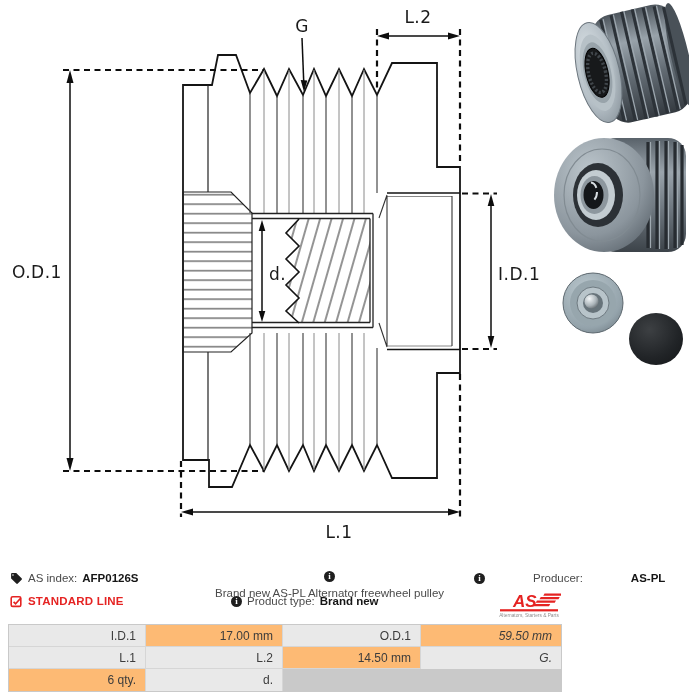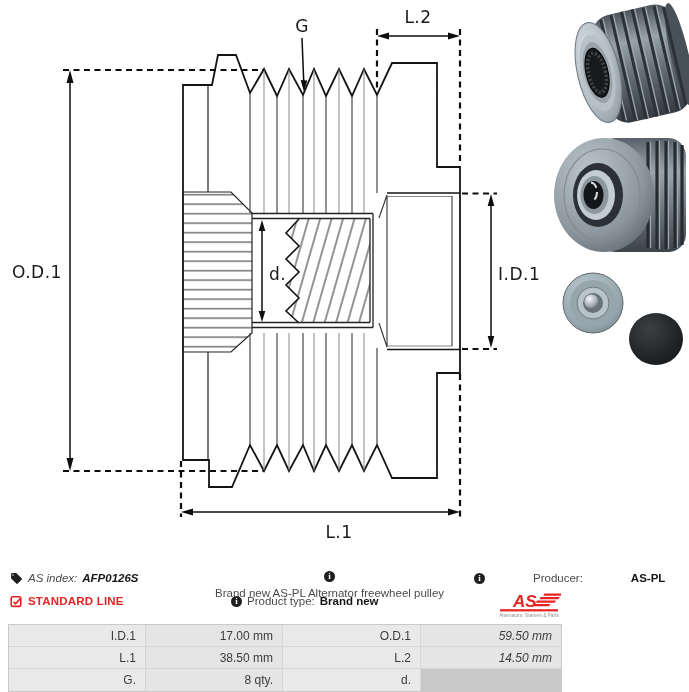--- a/index.html
+++ b/index.html
@@ -15,21 +15,21 @@
   .ibox b{color:#151515;font-weight:bold;}
   .ibox .redtxt{color:#e52322;font-weight:bold;letter-spacing:.2px;}
   .info-icon{display:inline-block;width:11px;height:11px;border-radius:50%;background:#1f1f1f;
              color:#fff;font:bold 9px/11px "Liberation Serif",serif;text-align:center;flex:0 0 11px;}
   .info-icon::before{content:"i";}
   .as-logo{position:absolute;left:499px;top:591px;}
   
   .spec-table{position:absolute;left:8px;top:624px;width:552px;
               display:grid;grid-template-columns:137px 137px 138px 140px;
               grid-auto-rows:22px;border:1px solid #c9c9c9;background:#c9c9c9;}
-  .cell{background:#e5e5e5;font-size:12px;color:#3c3c3c;text-align:right;
+  .cell{background:#fdba74;font-size:12px;color:#3c3c3c;text-align:right;
         line-height:22px;padding-right:9px;box-sizing:border-box;
         border-right:1px solid #d6d6d6;border-bottom:1px solid #d6d6d6;}
   .cell.lbl{background:#e9e9e9;}
   .cell:nth-child(4n){border-right:none;font-style:italic;}
   .row-last .cell,.cell.rlast{border-bottom:none;}
 </style>
 </head>
 <body>
 
 <div class="stage">
@@ -192,21 +192,21 @@
     <g>
       <circle cx="593" cy="303" r="30" fill="url(#faceGrad3)" stroke="#5d686f" stroke-width="1"></circle>
       <circle cx="593" cy="303" r="23" fill="#97a6ad"></circle>
       <circle cx="593" cy="303" r="16" fill="#b8c4ca" stroke="#6f7a81" stroke-width="1"></circle>
       <circle cx="593" cy="303" r="10" fill="#67737a"></circle>
       <circle cx="591.5" cy="301.5" r="7" fill="url(#ballGrad)"></circle>
       <ellipse cx="656" cy="339" rx="27" ry="26" fill="url(#capGrad)"></ellipse>
     </g>
   </svg>
 
-  <div class="ibox" style="left:10px;top:571px;font-style:italic;">
+  <div class="ibox" style="left:10px;top:571px;">
     <svg width="13" height="13" viewBox="0 0 24 24">
       <path fill="#1f1f1f" d="M21.41 11.58l-9-9C12.05 2.22 11.55 2 11 2H4c-1.1 0-2 .9-2 2v7c0 .55.22 1.05.59 1.42l9 9c.36.36.86.58 1.41.58.55 0 1.05-.22 1.41-.59l7-7c.37-.36.59-.86.59-1.41 0-.55-.23-1.06-.59-1.42zM5.5 7C4.67 7 4 6.33 4 5.5S4.67 4 5.5 4 7 4.67 7 5.5 6.33 7 5.5 7z"></path>
     </svg>
     <span>AS index:</span>
     <b>AFP0126S</b>
   </div>
 
   <div class="ibox" style="left:215px;top:571px;flex-direction:column;">
     <span class="info-icon"></span>
     <span>Brand new AS-PL Alternator freewheel pulley</span>
@@ -246,22 +246,21 @@
     <text x="30" y="25.6" text-anchor="middle" font-family="Liberation Sans,sans-serif" font-size="4.8" fill="#8f8f8f">Alternators, Starters &amp; Parts</text>
   </svg>
 
   <div class="spec-table">
     <div class="cell lbl">I.D.1</div>
     <div class="cell">17.00 mm</div>
     <div class="cell lbl">O.D.1</div>
     <div class="cell">59.50 mm</div>
 
     <div class="cell lbl">L.1</div>
-    <div class="cell">38.50 mm</div>
     <div class="cell lbl">L.2</div>
     <div class="cell">14.50 mm</div>
 
     <div class="cell lbl rlast">G.</div>
-    <div class="cell rlast">8 qty.</div>
+    <div class="cell rlast">6 qty.</div>
     <div class="cell lbl rlast">d.</div>
   </div>
 
 </div>
 
 </body></html>

